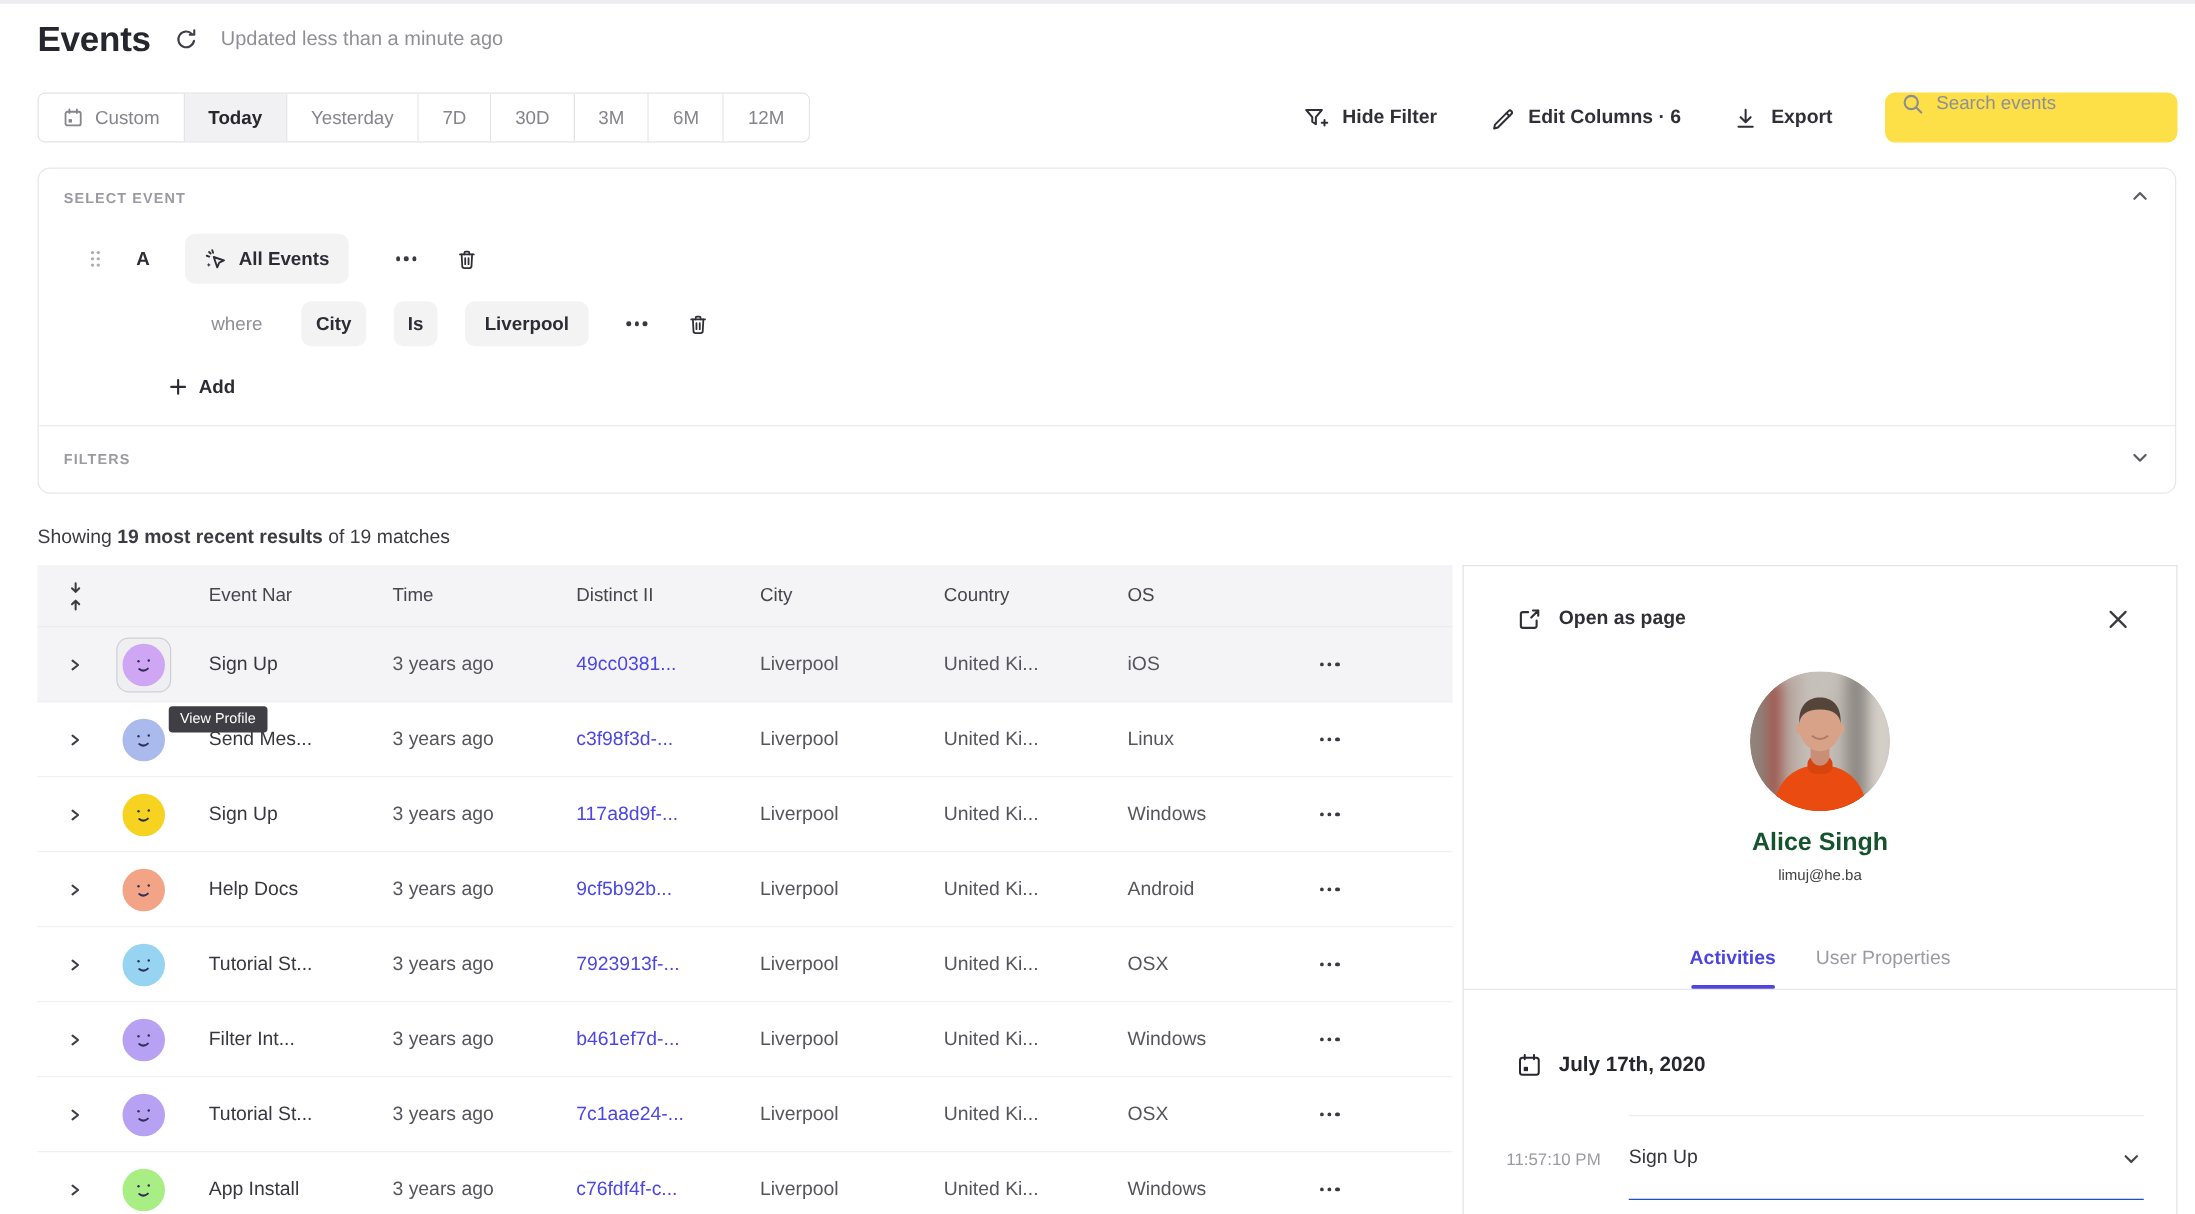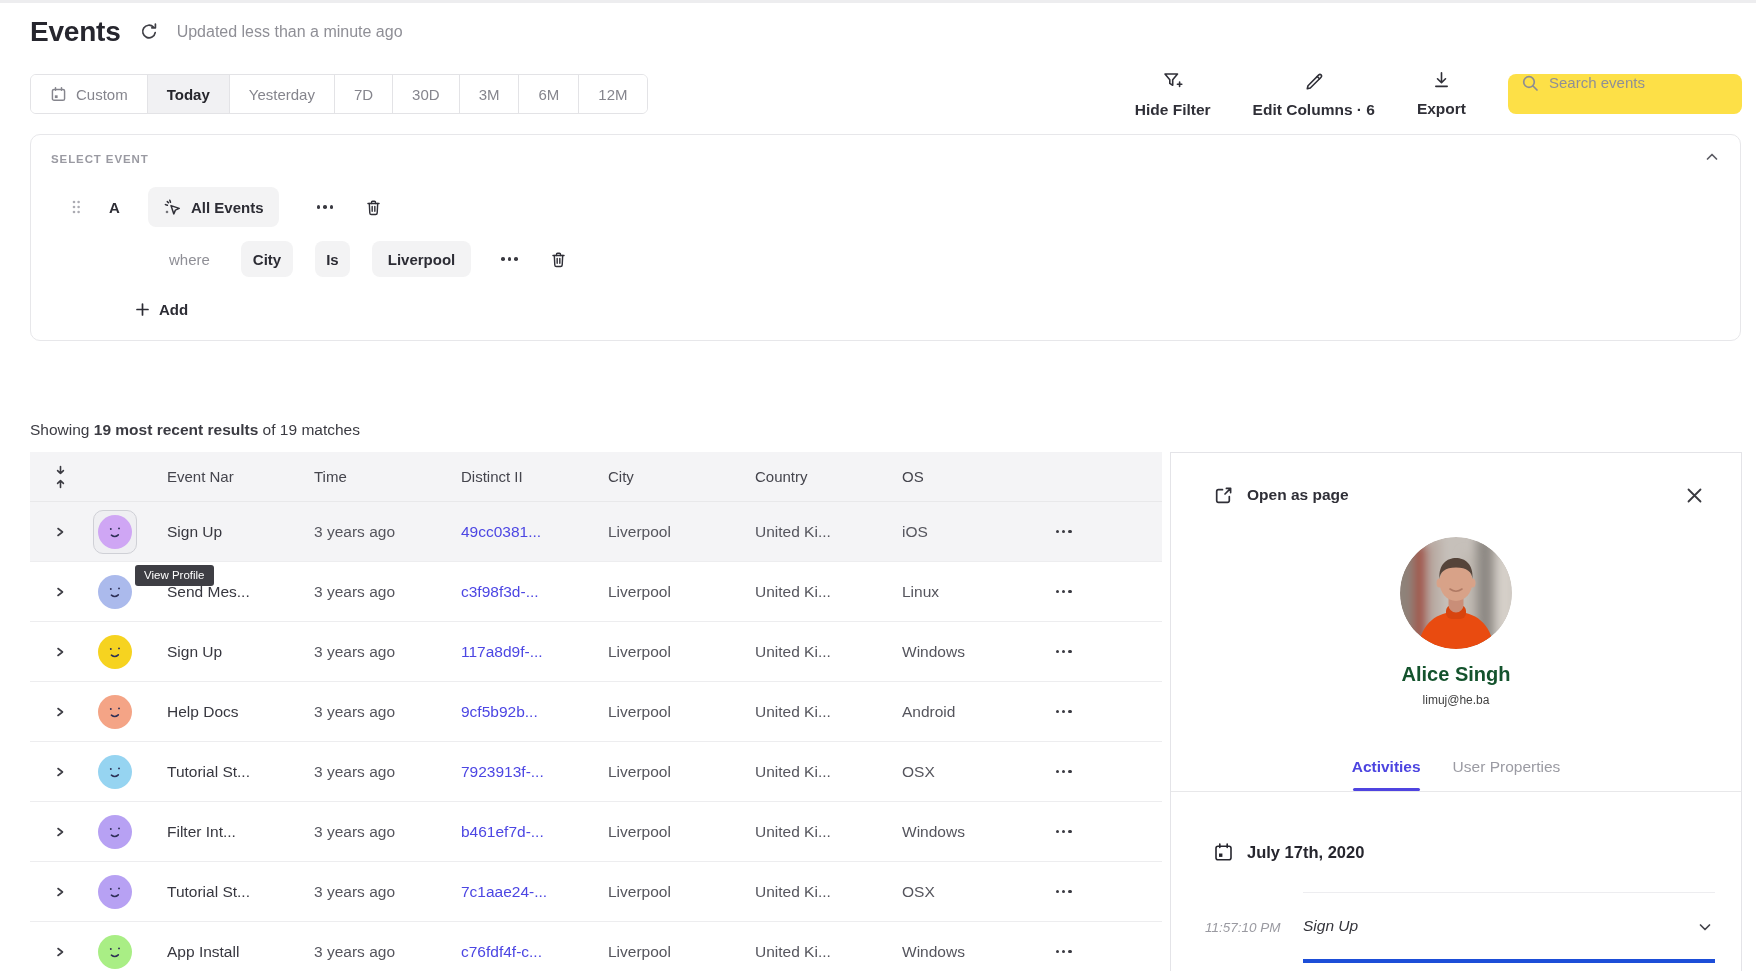--- a/index.html
+++ b/index.html
@@ -16,21 +16,21 @@
 
   
   .controls { position:absolute; left:30px; right:14px; top:74px; height:40px;
     display:flex; justify-content:space-between; align-items:center; }
   .date-bar { display:flex; align-items:stretch; height:40px; border:1px solid #e3e3e6; border-radius:6px; overflow:hidden; }
   .date-item { display:flex; align-items:center; gap:9px; padding:0 19px; font-size:15px;
     color:#85858d; border-right:1px solid #e3e3e6; background:#fff; white-space:nowrap; }
   .date-item:last-child { border-right:none; }
   .date-item.active { background:#f1f1f3; color:#26262c; font-weight:700; }
   .toolbar { display:flex; align-items:center; gap:42px; }
-  .tool-btn { display:flex; align-items:center; gap:11px; font-size:15.5px; font-weight:600; color:#2f2f37; white-space:nowrap;flex-direction:column; }
+  .tool-btn { display:flex; align-items:center; gap:11px; font-size:15.5px; font-weight:600; color:#2f2f37; white-space:nowrap; }
   .search-box { width:234px; height:40px; background:#fde047; border-radius:8px;
     display:flex; align-items:flex-start; gap:10px; padding:0 13px; }
   .search-box input { flex:1; min-width:0; border:none; background:transparent; outline:none; font-size:15px; color:#34343c; }
   .search-box input::placeholder { color:#8f8f96; }
 
   
   .query-card { position:absolute; left:30px; right:15px; top:134px; border:1px solid #e7e7ea; border-radius:10px; background:#fff; }
   .qc-top { position:relative; padding:18px 20px 21px 20px; }
   .section-label { font-size:11.5px; font-weight:600; letter-spacing:0.9px; color:#9a9aa2; }
   .collapse-btn { position:absolute; right:20px; top:14px; color:#5c5c64; }
@@ -88,21 +88,21 @@
   .p-name { margin-top:13px; text-align:center; font-size:20px; line-height:24px; font-weight:700; color:#14532d; }
   .p-email { margin-top:5px; text-align:center; font-size:12px; line-height:19px; color:#404040; }
   .tabs-row { margin-top:47px; display:flex; justify-content:center; gap:32px; padding-bottom:14px; border-bottom:1px solid #e8e8ea; }
   .tab { position:relative; font-size:15.5px; line-height:20px; color:#9b9ba3; }
   .tab.active { color:#4c44e0; font-weight:700; }
   .tab.active::after { content:""; position:absolute; left:1px; right:1px; bottom:-14px; height:3px;
     border-radius:2px; background:#4f44e0; }
   .cal-row { margin:48px 0 0 42px; display:flex; align-items:center; gap:13px; height:24px;
     font-size:16.5px; font-weight:700; color:#26262e; }
   .act-row { position:relative; margin:28px 26px 0 132px; padding:24px 36px 24px 0;
-    border-top:1px solid #ededf0; border-bottom:4px solid #1d4ed8;font-style:italic; }
+    border-top:1px solid #ededf0; border-bottom:1px solid #1d4ed8; }
   .act-time { position:absolute; left:-98px; top:27px; font-size:13.5px; color:#9a9aa1; }
   .act-event { font-size:15.5px; color:#34343b; }
   .act-chevron { position:absolute; right:2px; top:26px; color:#45454c; }
 </style>
 </head>
 <body>
 
 <div class="top-strip"></div>
 
 <div class="topbar">
@@ -238,20 +238,28 @@
           <path d="M5.6 5.8l.5 9.9a1.7 1.7 0 0 0 1.7 1.6h4.4a1.7 1.7 0 0 0 1.7-1.6l.5-9.9"></path>
           <path d="M8.6 9v5M11.4 9v5"></path>
         </svg>
       </button>
     </div>
     <button class="add-row">
       <svg width="15" height="15" viewBox="0 0 15 15" fill="none" stroke="#2c2c34" stroke-width="1.7" stroke-linecap="round">
           <path d="M7.5 2v11M2 7.5h11"></path>
         </svg>
       <span>Add</span>
+    </button>
+  </div>
+  <div class="qc-filters">
+    <div class="section-label">FILTERS</div>
+    <button class="collapse-btn">
+      <svg width="16" height="16" viewBox="0 0 16 16" fill="none" stroke="currentColor" stroke-width="1.7" stroke-linecap="round" stroke-linejoin="round">
+          <polyline points="3.5 6 8 10.5 12.5 6"></polyline>
+        </svg>
     </button>
   </div>
 </div>
 
 <div class="results-line"><span>Showing </span><b>19 most recent results</b><span> of 19 matches</span></div>
 
 <div class="events-table">
   <div class="tgrid thead">
     <button class="collapse-all">
       <svg width="15" height="26" viewBox="0 0 15 26" fill="none" stroke="currentColor" stroke-width="1.6" stroke-linecap="round" stroke-linejoin="round">

